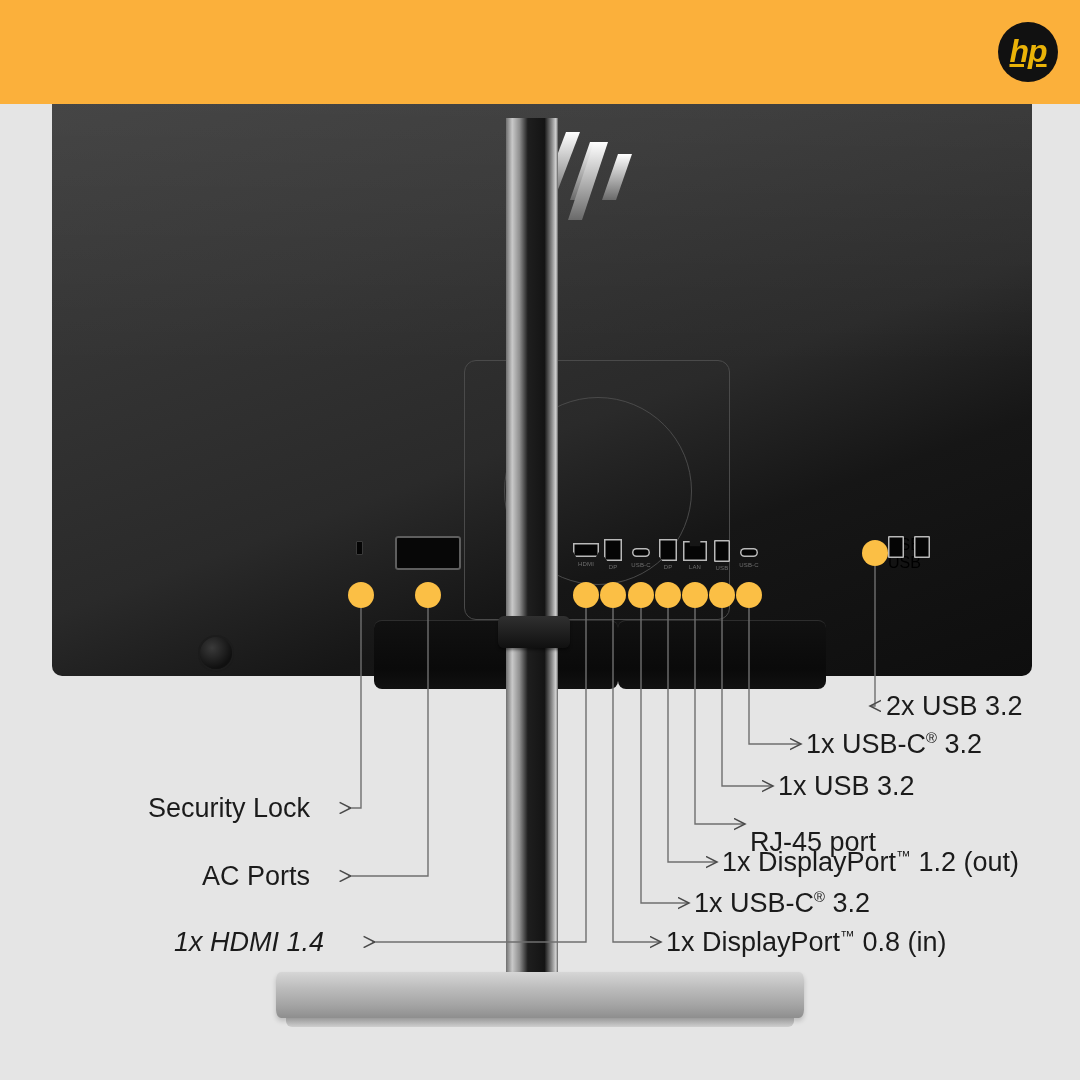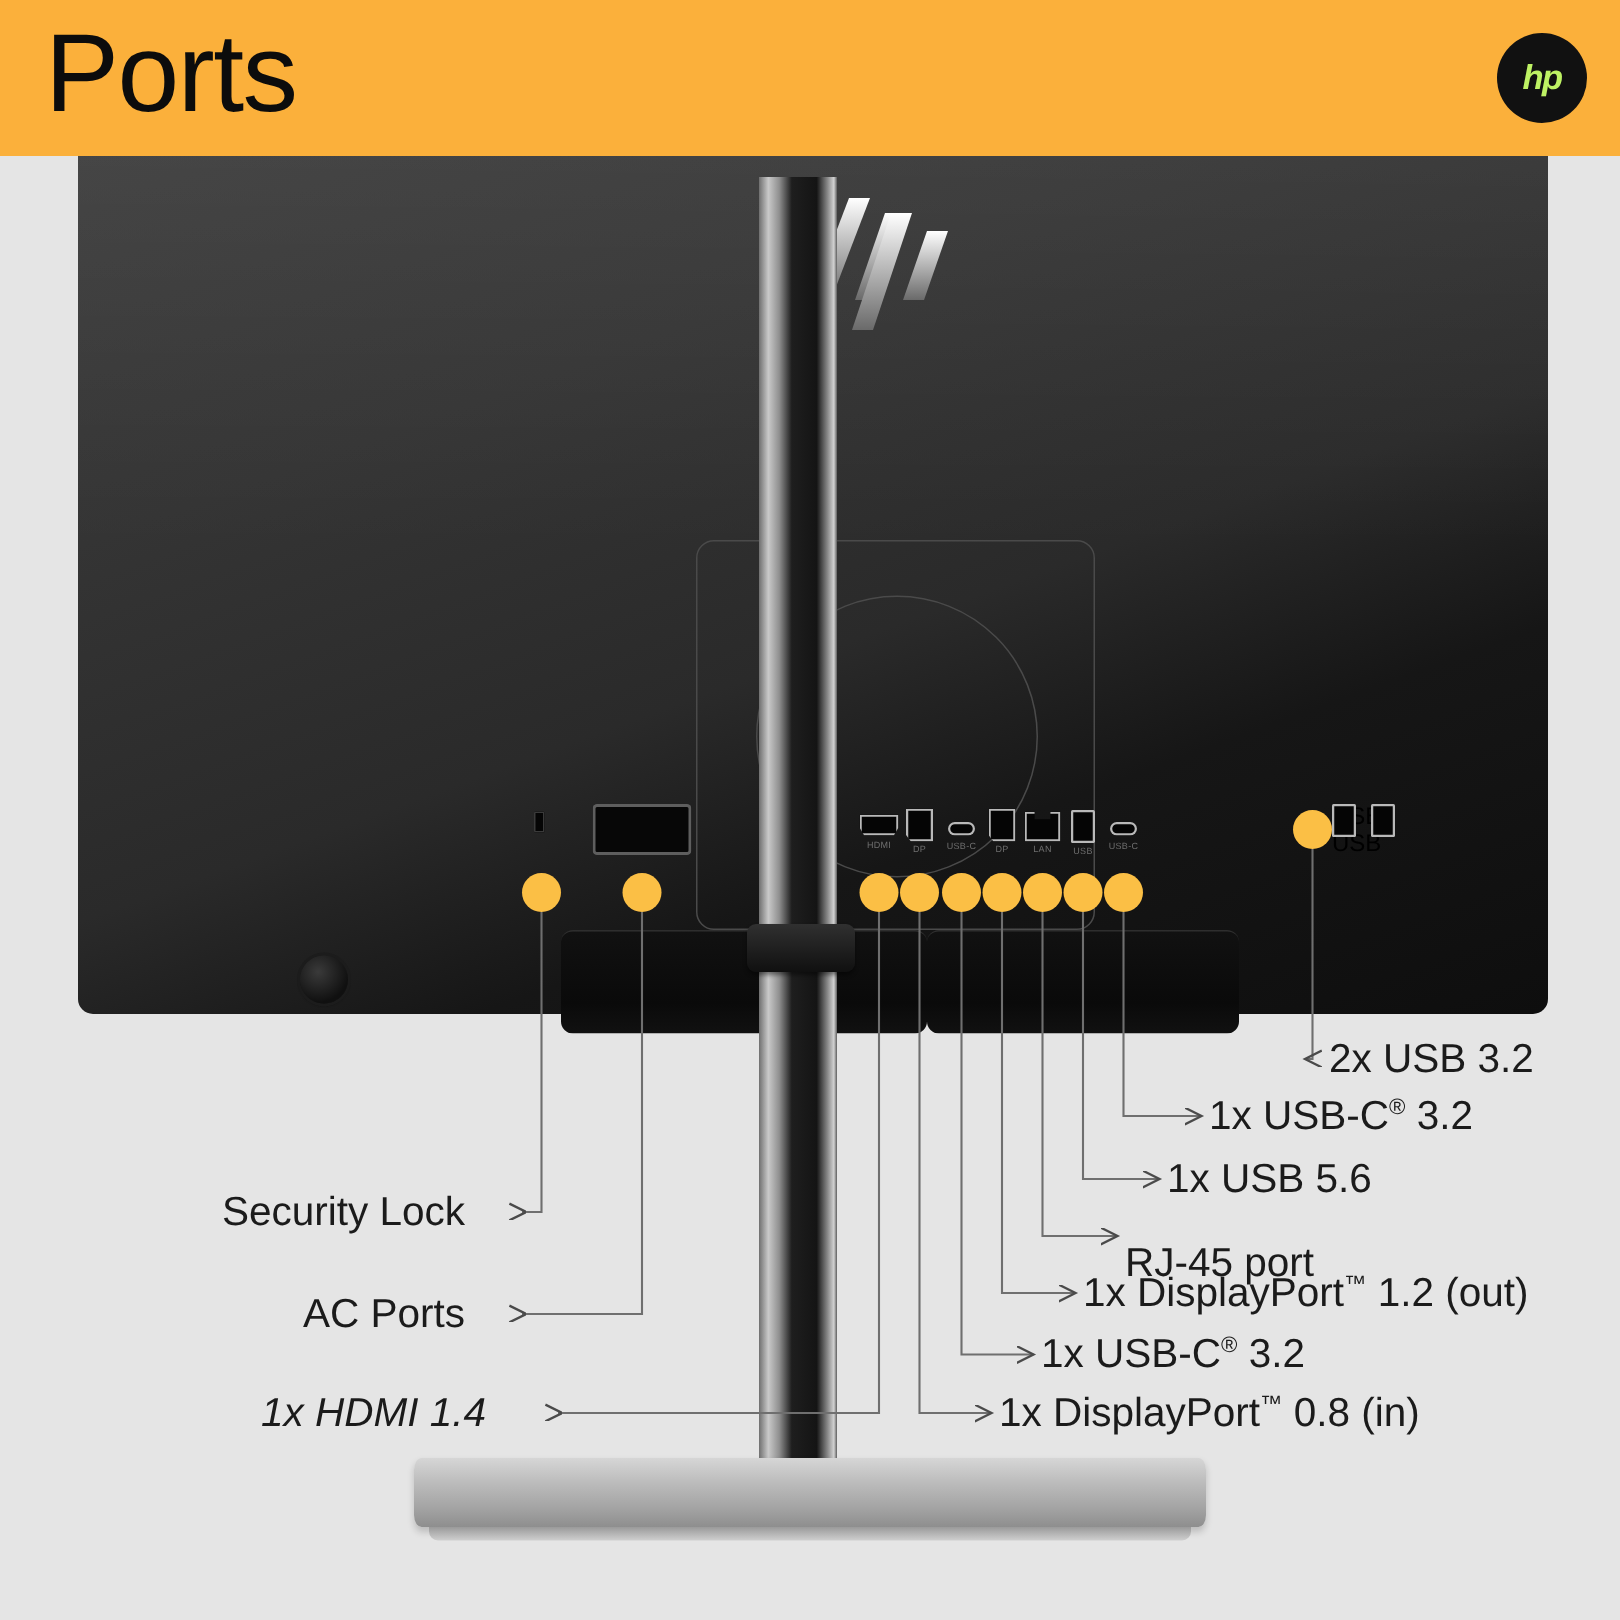--- a/index.html
+++ b/index.html
@@ -20,22 +20,22 @@
     position:absolute;left:30px;top:12px;
     font-size:74px;line-height:74px;color:#0c0c0c;
     font-weight:400;letter-spacing:-1px;
   }
   .hp-badge{
     position:absolute;right:22px;top:22px;width:60px;height:60px;
     border-radius:50%;background:#111;
   }
   .hp-badge .hp-mark{
     position:absolute;inset:0;display:flex;align-items:center;justify-content:center;
-    color:#bef264;font-size:23px;font-style:italic;font-weight:700;
-    letter-spacing:-1px;line-height:1;padding-bottom:2px;
+    color:#eab308;font-size:32px;font-style:italic;font-weight:700;
+    letter-spacing:-1px;line-height:1;padding-bottom:2px;text-decoration:underline;
   }
 
   
   .monitor{
     position:absolute;left:52px;top:104px;width:980px;height:572px;
     background:linear-gradient(160deg,#3b3b3b 0%,#343434 28%,#2a2a2a 55%,#161616 72%,#0e0e0e 100%);
     border-radius:0 0 10px 10px;
   }
   .monitor-sheen{
     position:absolute;left:0;top:0;width:100%;height:46%;
@@ -135,21 +135,20 @@
   .lbl.right{text-align:left;}
   .lbl.left{text-align:right;transform:translate(-100%,-50%);}
   .lbl sup{font-size:.55em;vertical-align:super;}
 </style>
 </head>
 <body>
 
 <div id="stage">
 
   <div class="header">
-    <div class="header-title">Ports</div>
     <div class="hp-badge">
       <div class="hp-mark">hp</div>
     </div>
   </div>
 
   <div class="monitor">
     <div class="monitor-sheen"></div>
 
     <svg class="mon-logo" viewBox="0 0 120 100">
       <defs>
@@ -261,21 +260,21 @@
       <div class="lbl left" style="left: 310px; top: 808px;">Security Lock</div>
       <div class="dot" style="left: 428px; top: 595px;"></div>
       <div class="lbl left" style="left: 310px; top: 876px;">AC Ports</div>
       <div class="dot" style="left: 586px; top: 595px;"></div>
       <div class="lbl left" style="left: 324px; top: 942px; font-style: italic;">1x HDMI 1.4</div>
       <div class="dot" style="left: 875px; top: 553px;"></div>
       <div class="lbl right" style="left: 886px; top: 706px;">2x USB 3.2</div>
       <div class="dot" style="left: 749px; top: 595px;"></div>
       <div class="lbl right" style="left: 806px; top: 744px;"><span>1x USB-C</span><sup>®</sup><span> 3.2</span></div>
       <div class="dot" style="left: 722px; top: 595px;"></div>
-      <div class="lbl right" style="left: 778px; top: 786px;">1x USB 5.6</div>
+      <div class="lbl right" style="left: 778px; top: 786px;">1x USB 3.2</div>
       <div class="dot" style="left: 695px; top: 595px;"></div>
       <div class="lbl right" style="left: 750px; top: 824px; margin-top: 18px;">RJ-45 port</div>
       <div class="dot" style="left: 668px; top: 595px;"></div>
       <div class="lbl right" style="left: 722px; top: 862px; text-align: center;"><span>1x DisplayPort</span><sup>™</sup><span> 1.2 (out)</span></div>
       <div class="dot" style="left: 641px; top: 595px;"></div>
       <div class="lbl right" style="left: 694px; top: 903px;"><span>1x USB-C</span><sup>®</sup><span> 3.2</span></div>
       <div class="dot" style="left: 613px; top: 595px;"></div>
       <div class="lbl right" style="left: 666px; top: 942px;"><span>1x DisplayPort</span><sup>™</sup><span> 0.8 (in)</span></div>
     </div>
 

